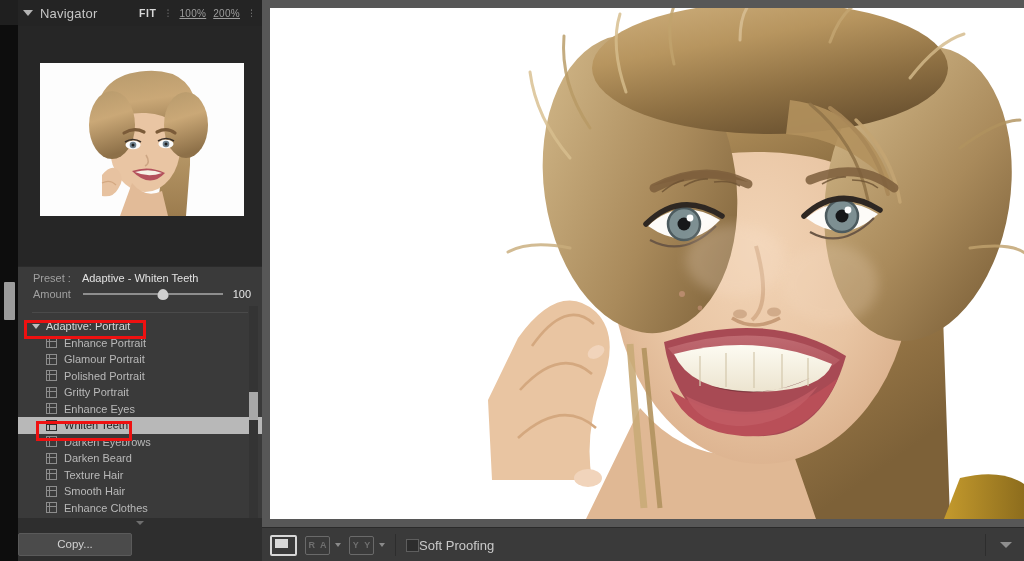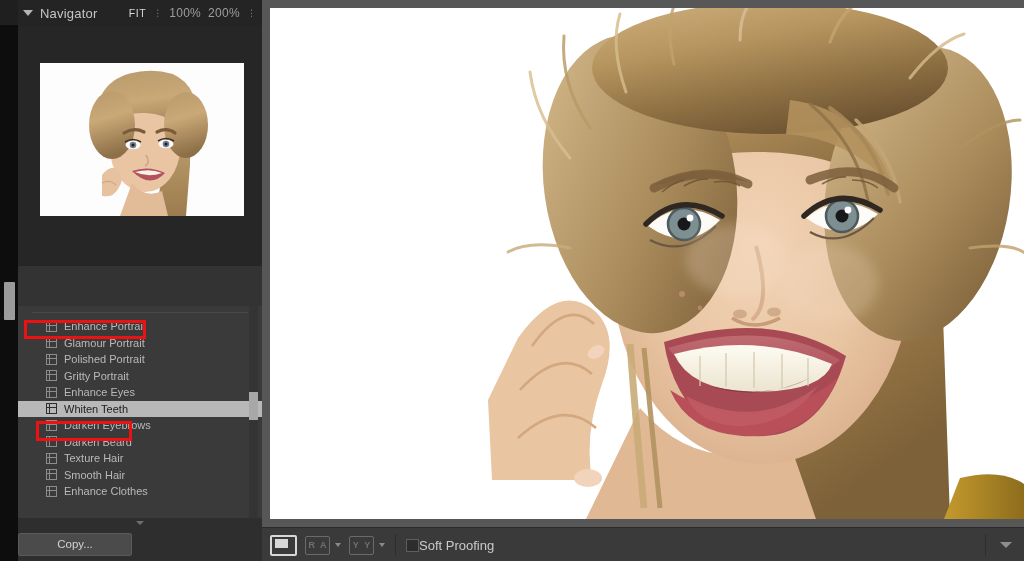--- a/index.html
+++ b/index.html
@@ -57,22 +57,22 @@
     border-right: 5px solid transparent;
     border-top: 6px solid #b4b4b4;
   }
   .nav-title {
     color: #c6c6c6; font-size: 13px; letter-spacing: .2px;
   }
   .nav-zooms {
     margin-left: auto; margin-right: 6px;
     display: flex; align-items: center; gap: 7px;
   }
-  .z-fit { color: #d8d8d8; font-size: 10.5px; font-weight: normal; letter-spacing: .6px; }
-  .z-pct { color: #9d9d9d; font-size: 12px; letter-spacing: .3px; }
+  .z-fit { color: #d8d8d8; font-size: 10.5px; font-weight: bold; letter-spacing: .6px; }
+  .z-pct { color: #9d9d9d; font-size: 10px; letter-spacing: .3px; text-decoration: underline; }
   .z-dots { color: #8a8a8a; font-size: 9px; line-height: 8px; }
 
   
   .nav-body {
     position: absolute; left: 0; top: 26px;
     width: 244px; height: 240px;
     background: #262626;
   }
   .nav-thumb {
     position: absolute; left: 22px; top: 37px;
@@ -346,24 +346,42 @@
 
           <path d="M92 108 q17 -6 33 2 q-15 16 -33 -2 z" fill="#b4515c"></path>
           <path d="M95 109 q15 -4 27 1 q-14 5 -27 -1 z" fill="#f6f2e6"></path>
 
           <path d="M62 112 q10 -12 17 -4 q6 8 -1 18 q-5 9 -16 7 z" fill="#e7c2a0"></path>
           <path d="M62 120 q8 -4 14 2" stroke="#d3a881" stroke-width="1.2" fill="none"></path>
         </svg>
       </div>
     </div>
 
+    <div class="preset-info">
+      <div class="pi-row r1">
+        <span class="pi-label">Preset :</span>
+        <span class="pi-value">Adaptive - Whiten Teeth</span>
+      </div>
+      <div class="pi-row r2">
+        <span class="pi-label">Amount</span>
+        <span class="slider-wrap">
+          <span class="slider-track"></span>
+          <span class="slider-knob" id="amount-knob" style="left: 57%;"></span>
+        </span>
+        <span class="pi-amount">100</span>
+      </div>
+    </div>
 
     <div class="preset-list">
       <div class="list-sep"></div>
       <div class="rows" id="preset-rows">
+          <div class="row group">
+            <span class="grp-tri"></span>
+            <span class="label">Adaptive: Portrait</span>
+          </div>
           <div class="row item">
             <span class="p-icon"></span>
             <span class="label">Enhance Portrait</span>
           </div>
           <div class="row item">
             <span class="p-icon"></span>
             <span class="label">Glamour Portrait</span>
           </div>
           <div class="row item">
             <span class="p-icon"></span>

